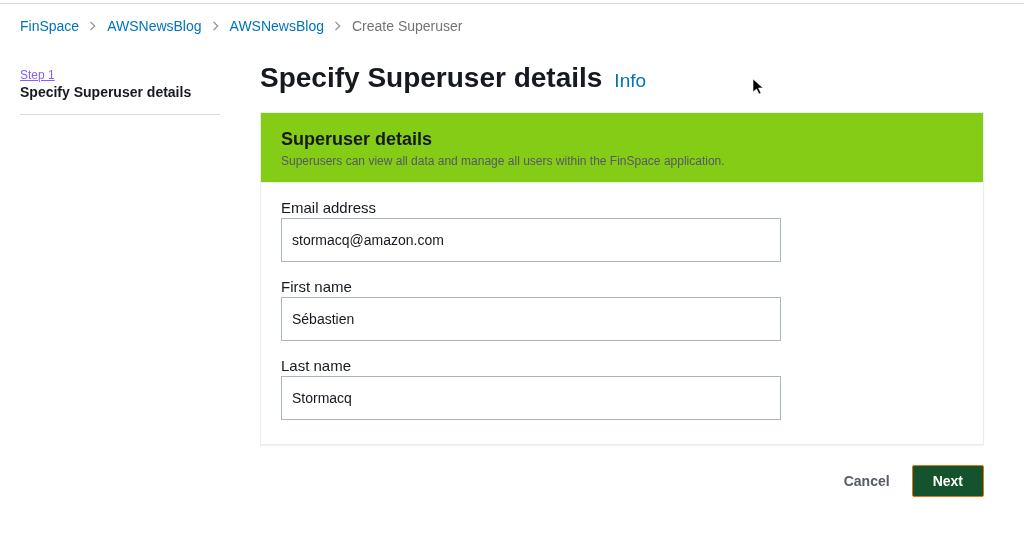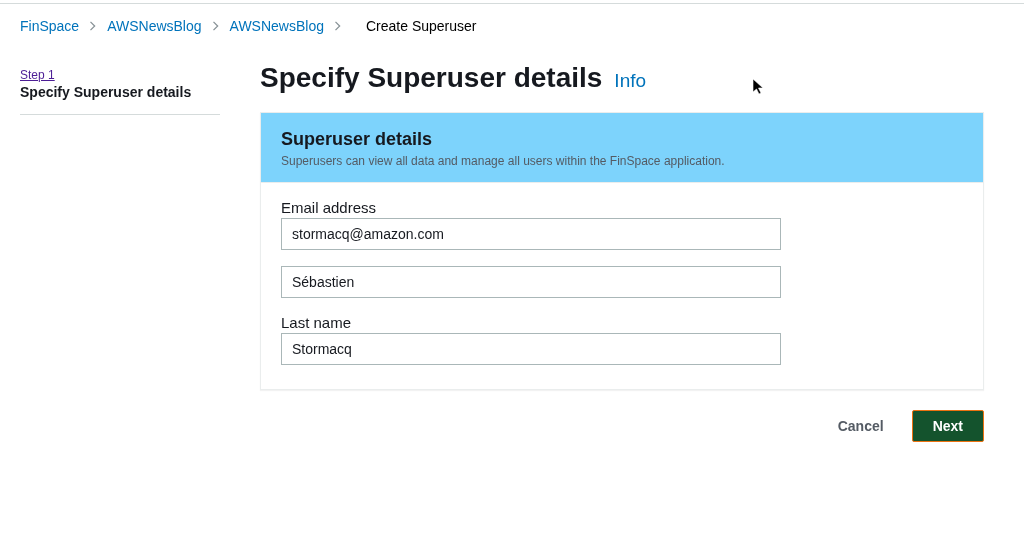--- a/index.html
+++ b/index.html
@@ -25,22 +25,21 @@
       font-size: 14px;
       display: flex;
       align-items: center;
       gap: 10px;
     }
     .breadcrumb-link {
       color: #0073bb;
       cursor: pointer;
     }
     .breadcrumb-current {
-      color: #000000;
-      margin-left: 14px;
+      color: #737373;
     }
     .breadcrumb-sep {
       color: #687078;
     }
     .breadcrumb-sep svg {
       width: 8px;
       height: 10px;
       display: block;
     }
     .content-wrap {
@@ -51,21 +50,21 @@
     .sidebar {
       width: 200px;
       flex-shrink: 0;
       padding-top: 6px;
     }
     .step-block {
       padding-bottom: 14px;
     }
     .step-label {
       font-size: 12px;
-      color: #4c1d95;
+      color: #8b5cf6;
       margin-bottom: 2px;
       text-decoration: underline;
     }
     .step-title {
       font-size: 14px;
       color: #16191f;
     }
     .step-title.active {
       font-weight: bold;
     }
@@ -96,21 +95,21 @@
       font-size: 19px;
       color: #0073bb;
       cursor: pointer;
     }
     .panel {
       border: 1px solid #eaeded;
       background: #ffffff;
       box-shadow: 0 1px 1px rgba(0,0,0,0.05);
     }
     .panel-header {
-      background: #7dd3fc;
+      background: #84cc16;
       border-bottom: 1px solid #eaeded;
       padding: 16px 20px 14px 20px;
     }
     .panel-title {
       font-size: 18px;
       font-weight: 700;
       color: #16191f;
       margin-bottom: 4px;
     }
     .panel-subtitle {
@@ -129,31 +128,31 @@
       margin-bottom: 2px;
     }
     .field-hint {
       font-size: 12px;
       color: #687078;
       margin-bottom: 6px;
     }
     .text-input {
       width: 500px;
       max-width: 100%;
-      height: 32px;
+      height: 44px;
       border: 1px solid #aab7b8;
       padding: 4px 10px;
       font-size: 14px;
       color: #16191f;
       background: #ffffff;
     }
     .button-row {
       display: flex;
       justify-content: flex-end;
-      gap: 8px;
+      gap: 2px;
       padding: 20px 0 10px 0;
     }
     .btn {
       padding: 7px 20px;
       font-size: 14px;
       font-weight: 700;
       border: 1px solid transparent;
       cursor: pointer;
       border-radius: 2px;
     }
@@ -225,20 +224,21 @@
         <p class="panel-subtitle">Superusers can view all data and manage all users within the FinSpace application.</p>
       </div>
       <div class="panel-body">
 
         <div class="field">
           <div class="field-label">Email address</div>
           <input type="text" class="text-input" value="stormacq@amazon.com" style="">
         </div>
 
         <div class="field">
+          <div class="field-label">First name</div>
           <input type="text" class="text-input" value="Sébastien" style="">
         </div>
 
         <div class="field" style="margin-bottom:4px">
           <div class="field-label">Last name</div>
           <input type="text" class="text-input" value="Stormacq" style="">
         </div>
 
       </div>
     </section>

